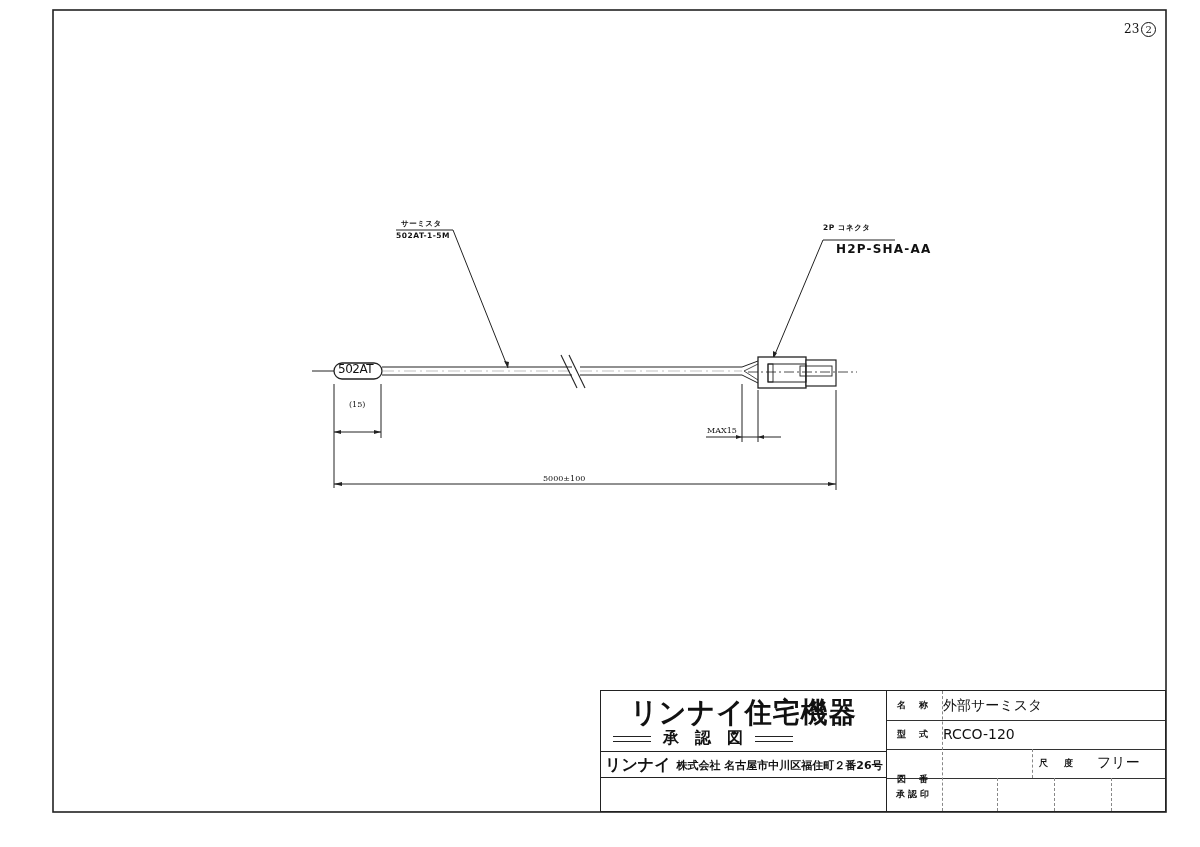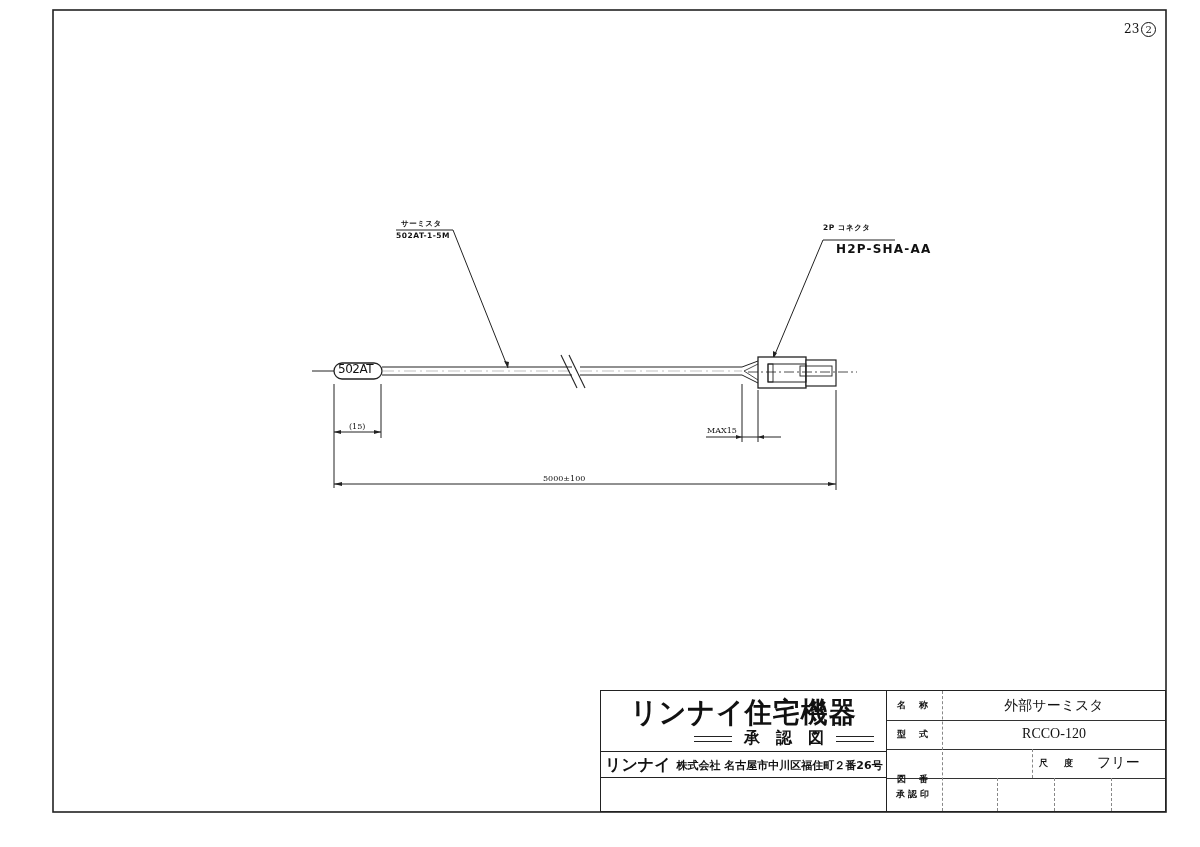--- a/index.html
+++ b/index.html
@@ -11,32 +11,32 @@
   .sheet-no .circ { display: inline-block; width: 13px; height: 13px; border: 1.4px solid #111;
                     border-radius: 50%; text-align: center; line-height: 13px; font-size: 10px; margin-left: 2px; }
   .lbl-small { font-size: 7.5px; font-weight: bold; letter-spacing: 0.5px; }
   .dim { font-family: "DejaVu Serif", serif; font-size: 8px; }
   
   .tb { position: absolute; left: 600px; top: 690px; width: 566px; height: 122px;
         border: 1.5px solid #222; box-sizing: border-box; }
   .tb-left { position: absolute; left: 0; top: 0; width: 286px; height: 100%; border-right: 1.5px solid #222; box-sizing: border-box; }
   .brand-big { position: absolute; left: 0; width: 100%; top: 4px; text-align: center;
                font-size: 27px; font-weight: bold; letter-spacing: 1px; transform: scaleY(1.05); }
-  .approval { position: absolute; left: 0; width: 100%; top: 37px; text-align: right; font-size: 16px; font-weight: bold; }
+  .approval { position: absolute; left: 0; width: 100%; top: 37px; text-align: left; font-size: 16px; font-weight: bold; }
   .approval .rule { display: inline-block; width: 38px; height: 4px; border-top: 1.2px solid #222; border-bottom: 1.2px solid #222; vertical-align: middle; margin: 0 12px; }
   .tb-row1 { position: absolute; left: 0; top: 0; width: 100%; height: 61px; border-bottom: 1.5px solid #222; box-sizing: border-box; }
   .tb-row2 { position: absolute; left: 0; top: 61px; width: 100%; height: 26px; border-bottom: 1.5px solid #222; box-sizing: border-box; }
   .company { position: absolute; left: 4px; top: 3px; font-size: 11px; font-weight: bold; }
   .company .brand-small { font-size: 16px; margin-right: 6px; vertical-align: -1px; }
   .tb-right { position: absolute; left: 286px; top: 0; right: 0; height: 100%; }
   .cell { position: absolute; box-sizing: border-box; }
   .hline { position: absolute; height: 0; border-top: 1.3px solid #333; }
   .vline { position: absolute; width: 0; border-left: 1px dashed #888; }
   .field-label { font-size: 9px; font-weight: bold; letter-spacing: 13px; }
-  .field-value { font-size: 13px; text-align: center; font-family: Liberation Serif, serif; }
+  .field-value { font-size: 13px; text-align: left; }
 </style>
 </head>
 <body>
 
 <svg class="drawing" width="1200" height="847" viewBox="0 0 1200 847">
 
   <rect x="53" y="10" width="1113" height="802" fill="none" stroke="#222" stroke-width="1.6"></rect>
 
   <g>
     <line x1="396" y1="230" x2="453" y2="230" stroke="#222" stroke-width="1"></line>
@@ -111,21 +111,21 @@
 </div>
 
 <div class="txt lbl-small" style="left:401px; top:219px;">サーミスタ</div>
 <div class="txt lbl-small" style="left:396px; top:231px;">502AT-1-5M</div>
 
 <div class="txt lbl-small" style="left:823px; top:223px;">2P コネクタ</div>
 <div class="txt lbl-small" style="left:836px; top:242px; font-size:12px; letter-spacing:1.2px;">H2P-SHA-AA</div>
 
 <div class="txt" style="left:338px; top:362px; font-size:12px; letter-spacing:-0.5px;">502AT</div>
 
-<div class="txt dim" style="left:349px; top:422px;">(15)</div>
+<div class="txt dim" style="left:349px; top:400px;">(15)</div>
 <div class="txt dim" style="left:707px; top:426px;">MAX15</div>
 <div class="txt dim" style="left:543px; top:474px;">5000±100</div>
 
 <div class="tb">
   <div class="tb-left">
     <div class="tb-row1">
       <div class="brand-big">リンナイ住宅機器</div>
       <div class="approval">
         <span class="rule"></span><span>承　認　図</span><span class="rule"></span>
       </div>

